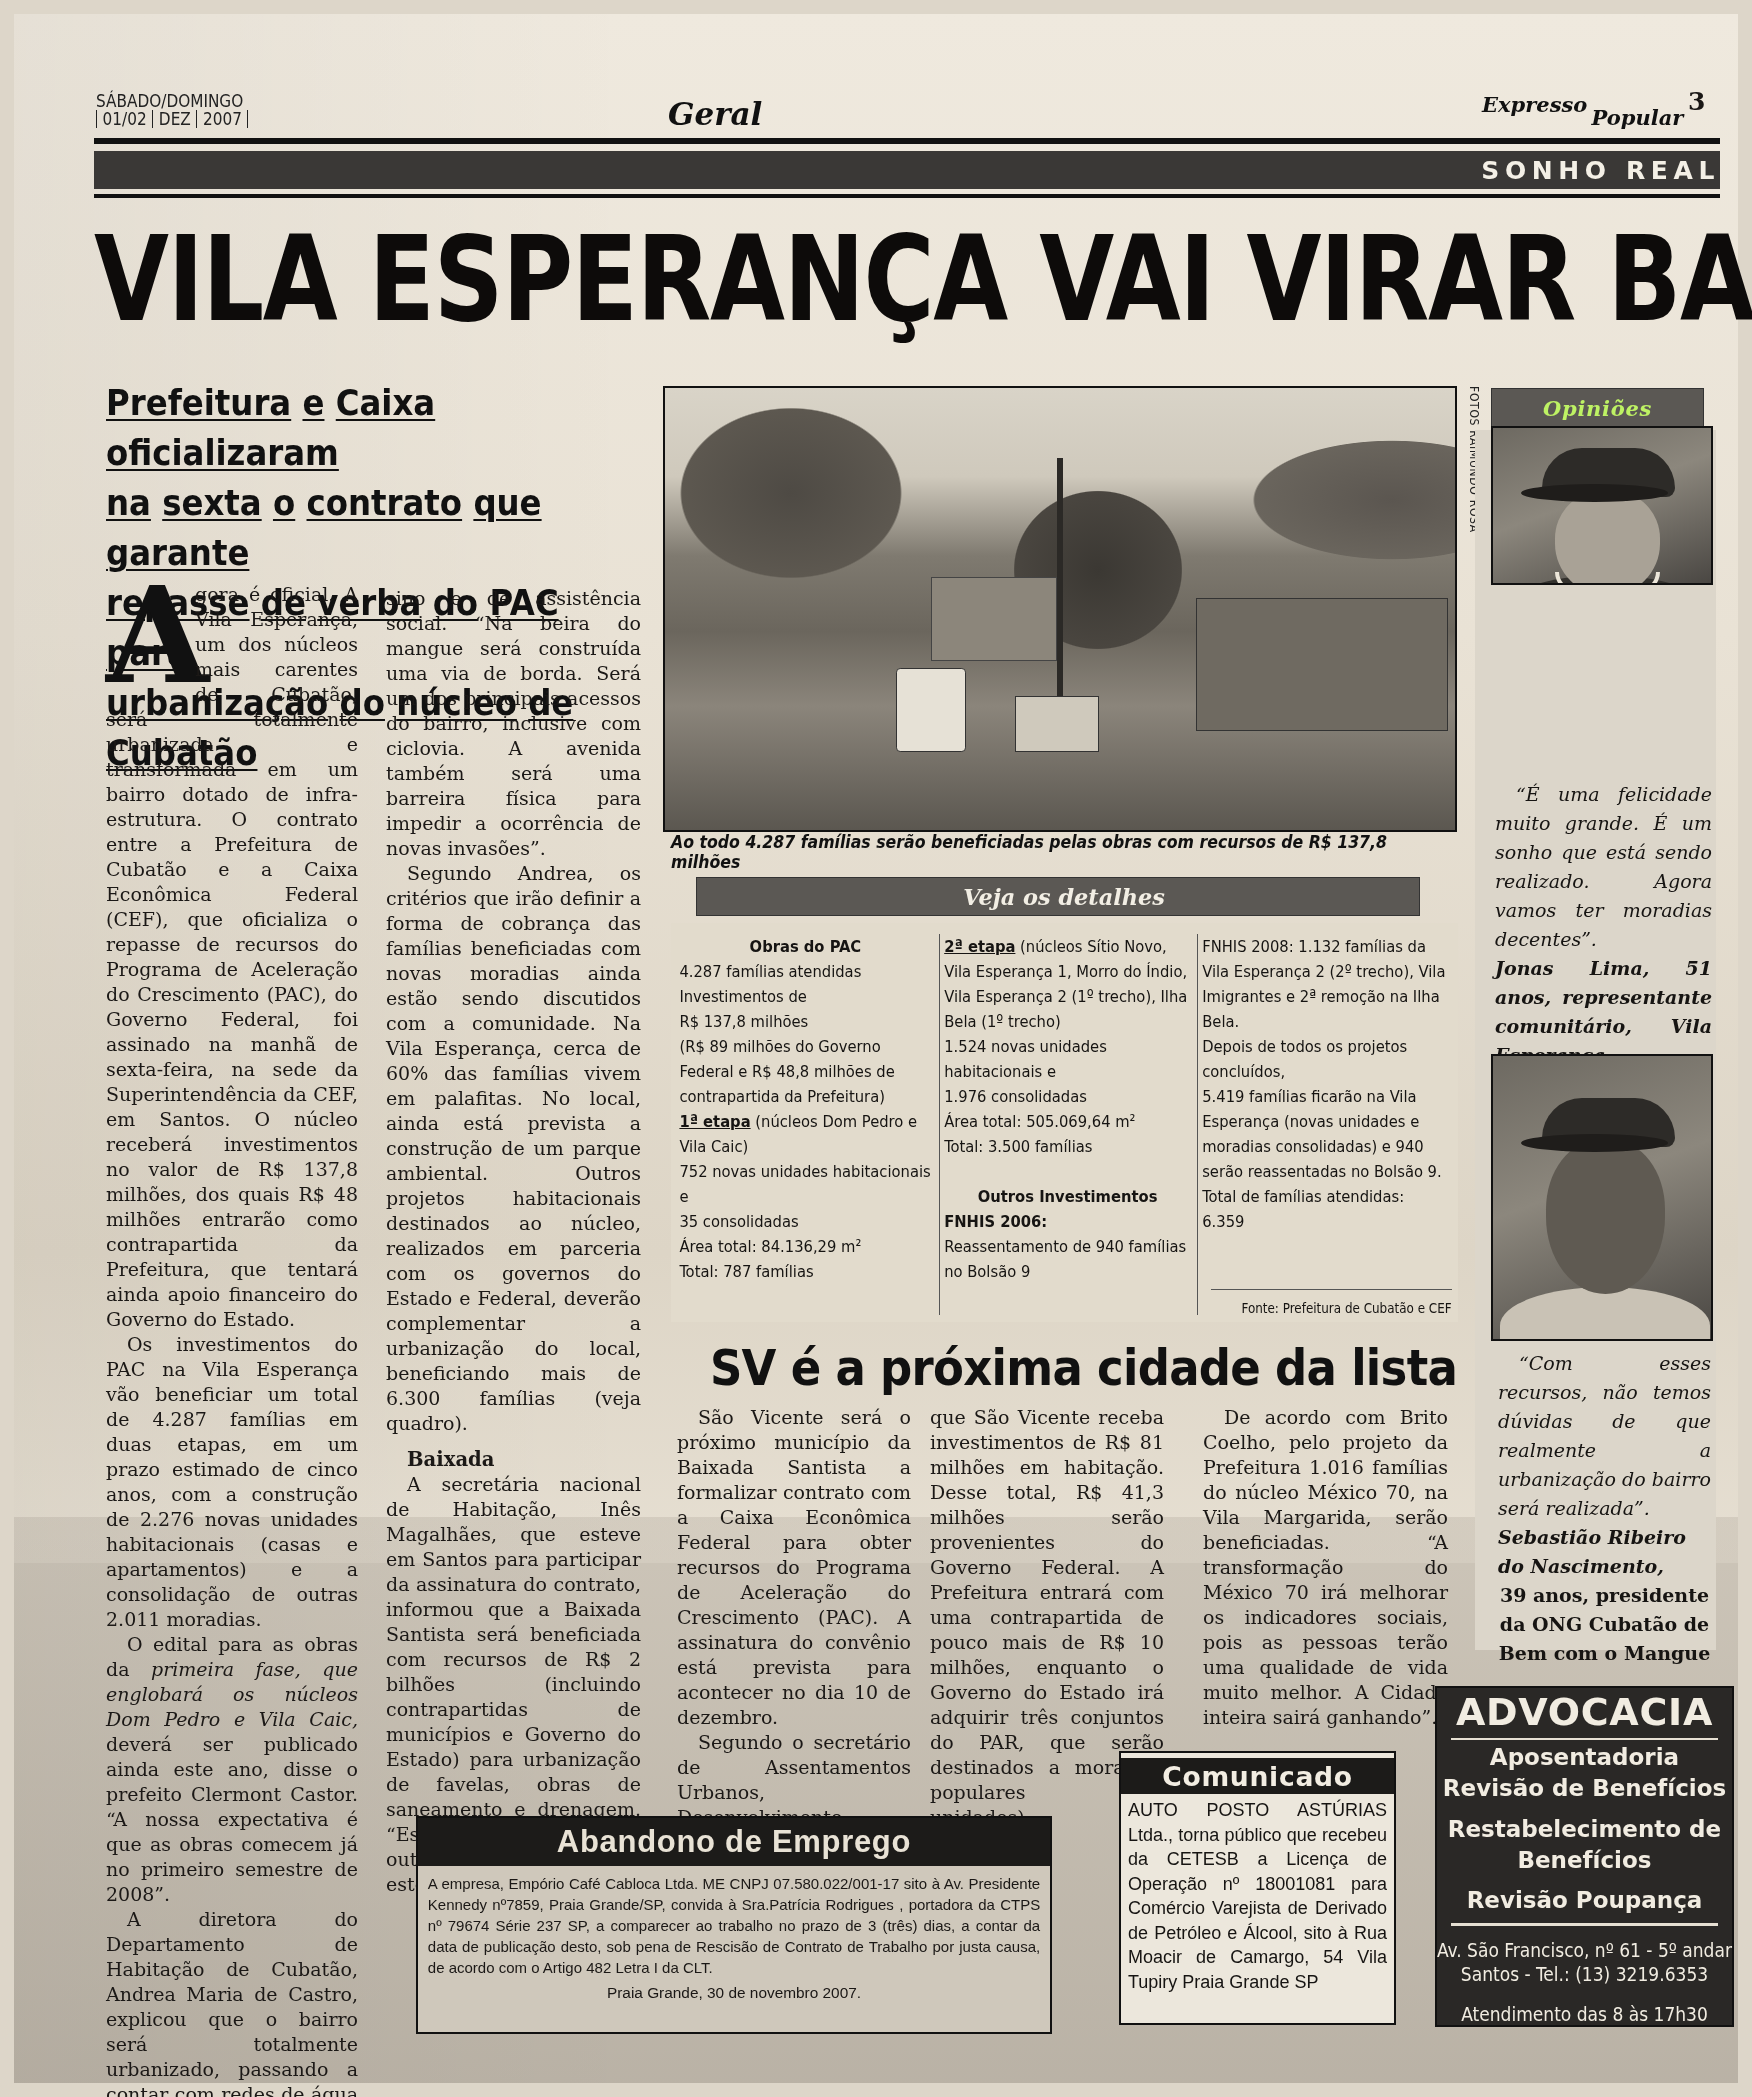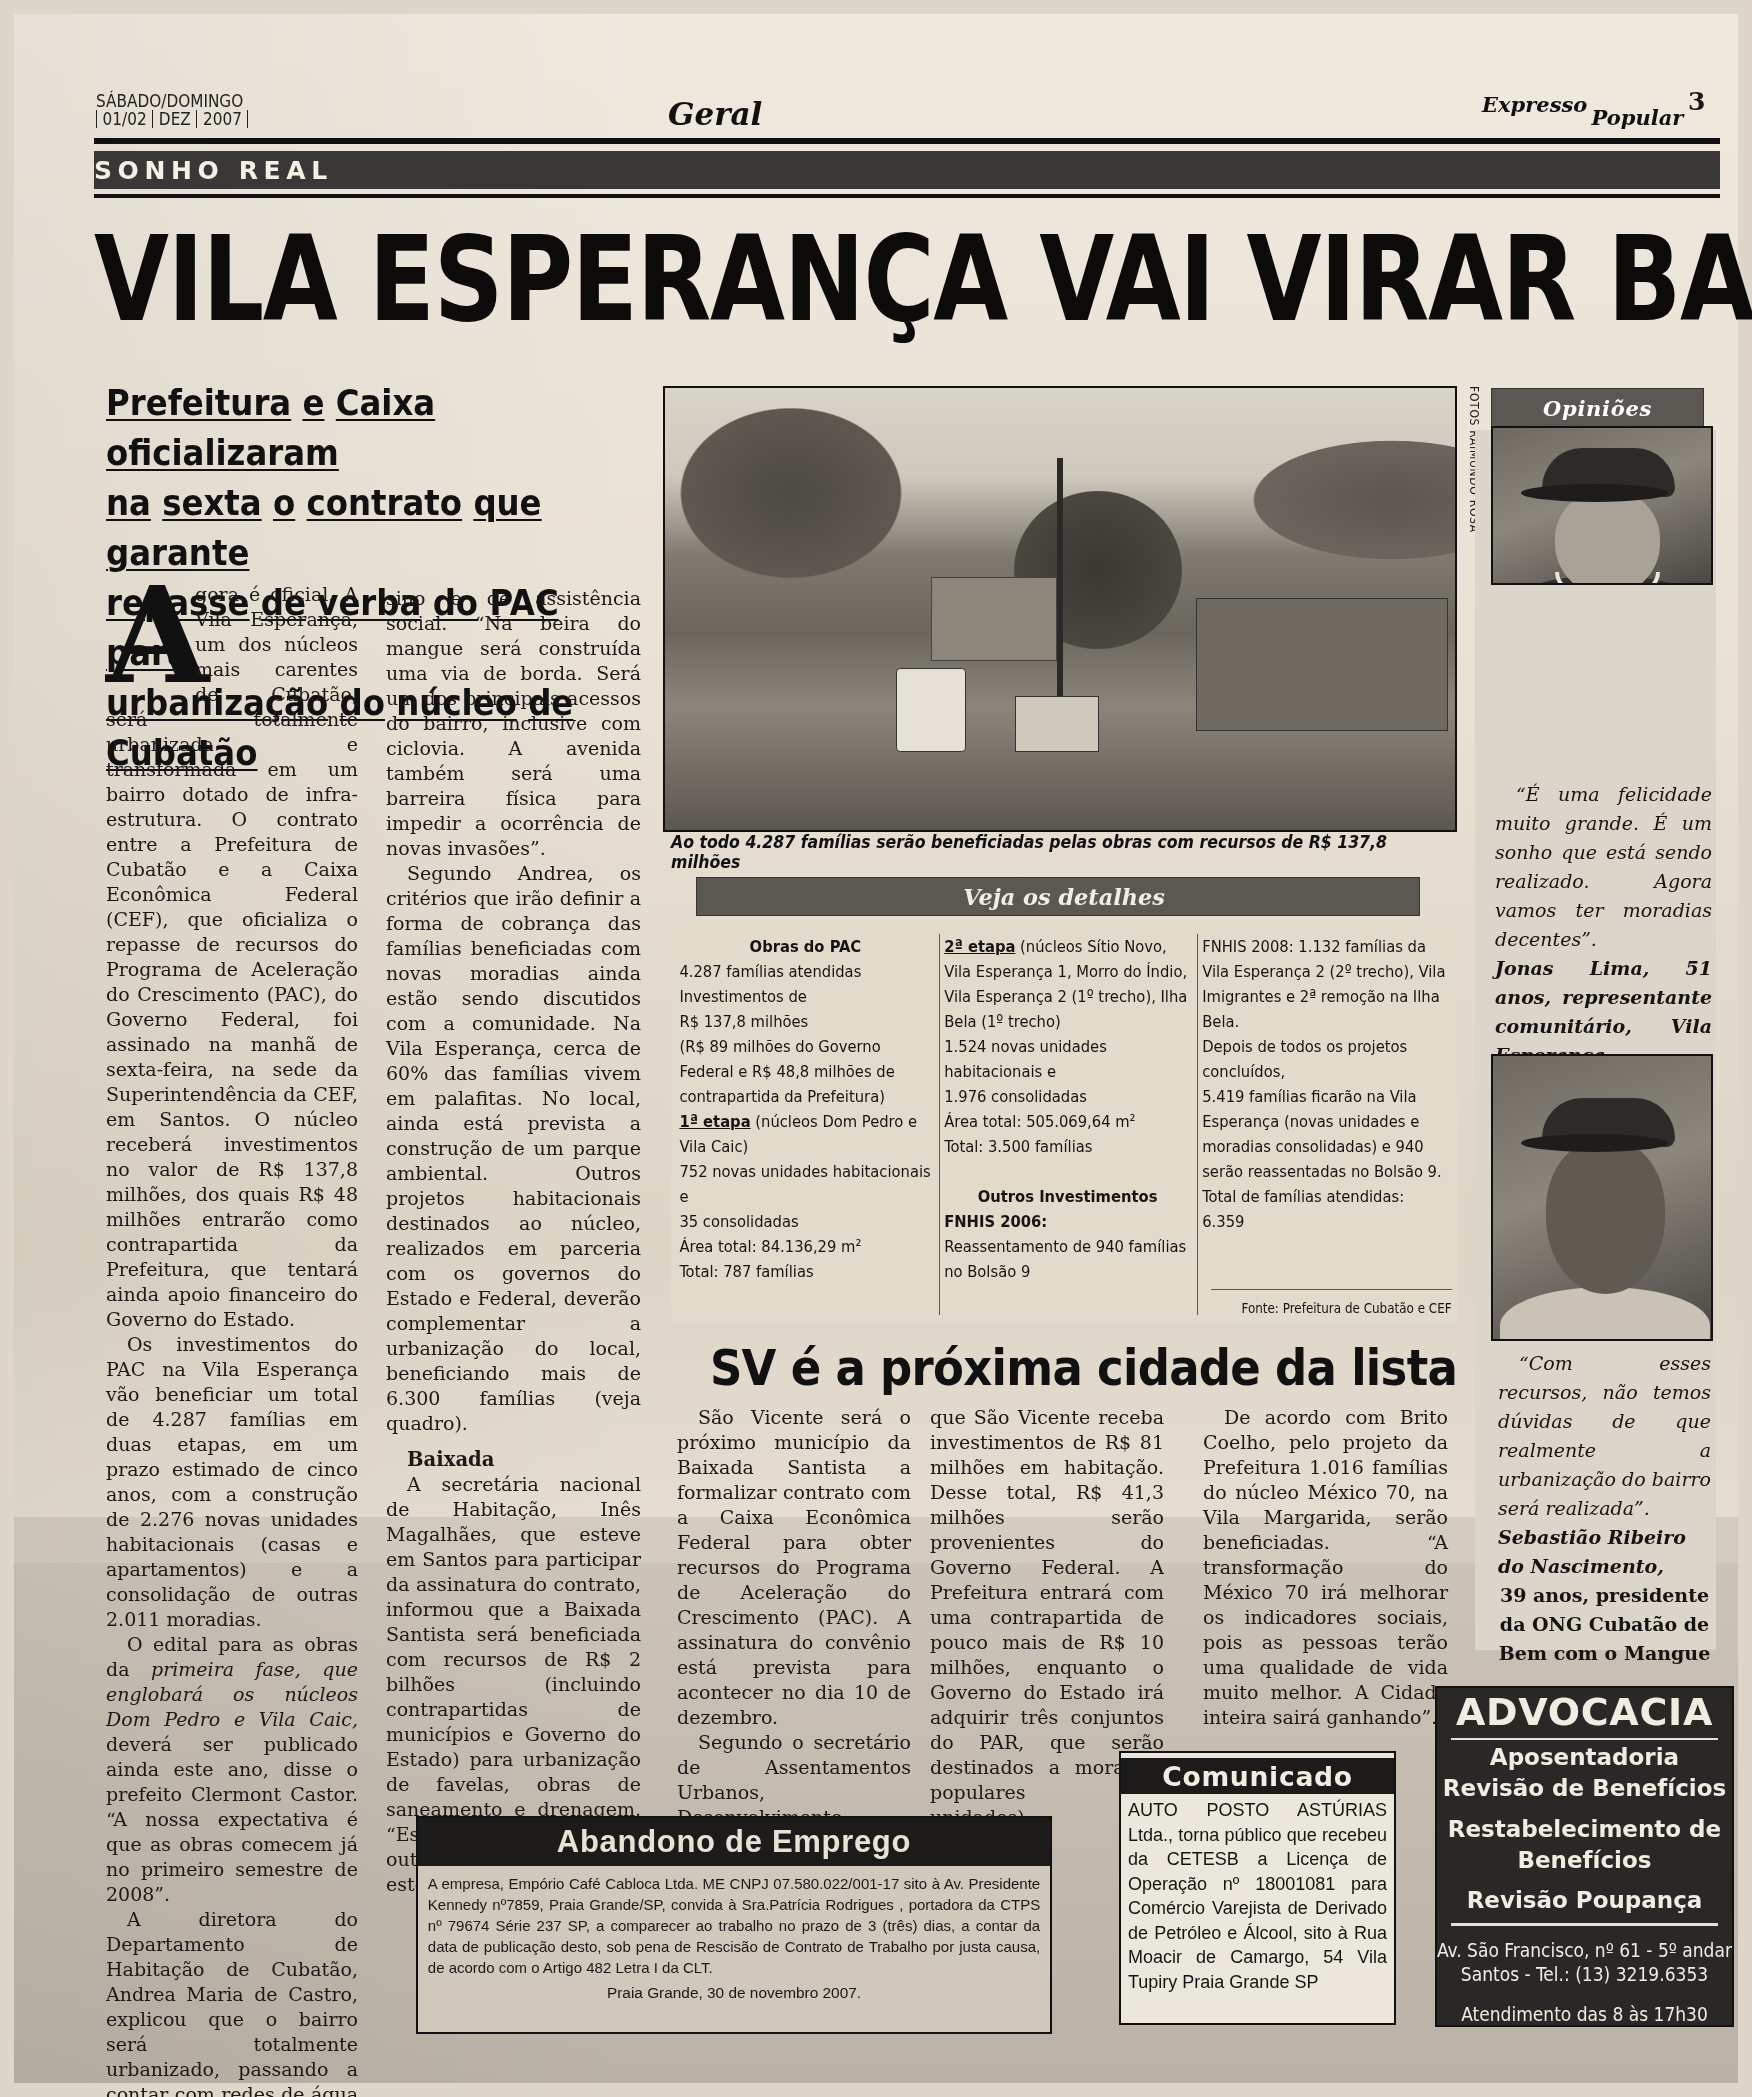--- a/index.html
+++ b/index.html
@@ -18,21 +18,21 @@
   .shade { position: absolute; pointer-events: none; }
   
   .datebox { position: absolute; left: 82px; top: 78px; font-family: "DejaVu Sans Condensed", "DejaVu Sans", sans-serif; font-size: 17px; line-height: 18px; color:#222; }
   .datebox .row2 span { display:inline-block; padding: 0 5.6px; border-left: 1.4px solid #222; }
   .datebox .row2 span:last-child { border-right: 1.4px solid #222; }
   .section-label { position: absolute; left: 654px; top: 82px; font-family: "DejaVu Serif", serif; font-weight: bold; font-style: italic; font-size: 31px; color:#111; }
   .brand { position: absolute; left: 1468px; top: 78px; font-family: "DejaVu Serif", serif; font-weight: bold; font-style: italic; font-size: 21px; color:#111; }
   .brand .b2 { position: relative; top: 12.6px; margin-left: 4.2px; }
   .pagenum { position: absolute; left: 1674px; top: 73px; font-family: "DejaVu Serif", serif; font-size: 25px; font-weight: bold; }
   .band-top { position: absolute; left: 80px; top: 124px; width: 1626px; height: 5.6px; background:#111; }
-  .band { position: absolute; left: 80px; top: 137px; width: 1626px; height: 38px; background:#3a3836; display:flex; align-items:center; justify-content:flex-start; }
+  .band { position: absolute; left: 80px; top: 137px; width: 1626px; height: 38px; background:#3a3836; display:flex; align-items:center; justify-content:flex-end; }
   .band span { color:#f4f0e6; font-family: "DejaVu Sans", sans-serif; font-weight: bold; font-size: 25px; letter-spacing: 5.6px; }
   .band-bot { position: absolute; left: 80px; top: 180px; width: 1626px; height: 4.2px; background:#111; }
   .headline { position: absolute; left: 80px; top: 203px; width: 1629px; text-align: center;
     font-family: "DejaVu Sans Condensed", "DejaVu Sans", sans-serif; font-weight: bold; font-size: 117px; line-height: 126px;
     letter-spacing: -1.4px; transform: scaleX(0.92); transform-origin: left top; white-space: nowrap; color:#0d0b0a; }
   .subhead { position: absolute; left: 92px; top: 364px; width: 531px; font-family: "DejaVu Sans Condensed","DejaVu Sans", sans-serif; font-weight: bold; font-size: 36px; line-height: 50px; color:#111; }
   .subhead span { text-decoration: underline; text-decoration-thickness: 2.1px; text-underline-offset: 4.2px; }
   
   .col { position: absolute; font-family: "DejaVu Serif", serif; font-size: 19px; line-height: 25px; text-align: justify; hyphens: auto; color:#1b1816; }
   .col p { margin: 0; }
@@ -76,21 +76,21 @@
   
   .sv-title { position: absolute; left: 692px; top: 1325px; width: 755px; text-align: center;
     font-family: "DejaVu Sans Condensed","DejaVu Sans", sans-serif; font-weight: bold; font-size: 50px; color:#111; letter-spacing: -0.7px; }
   .col3 { left: 663px; top: 1391px; width: 234px; font-size: 19px; line-height: 25px; }
   .col4 { left: 916px; top: 1391px; width: 234px; font-size: 19px; line-height: 25px; }
   .col5 { left: 1189px; top: 1391px; width: 245px; font-size: 19px; line-height: 25px; }
   .col3, .col4, .col5 { font-family: "DejaVu Serif", serif; }
   
   .op-rail { position: absolute; left: 1461px; top: 416px; width: 241px; height: 1220px; background: #dcd6ca; }
   .op-bar { position: absolute; left: 1477px; top: 374px; width: 213px; height: 41px; background:#5b5854; display:flex; align-items:center; justify-content:center; border:1.4px solid #333; }
-  .op-bar span { font-family: "DejaVu Serif", serif; font-style: italic; font-weight: bold; font-size: 21px; color:#ffffff; letter-spacing: 0.7px; }
+  .op-bar span { font-family: "DejaVu Serif", serif; font-style: italic; font-weight: bold; font-size: 21px; color:#bef264; letter-spacing: 0.7px; }
   .portrait { position: absolute; width: 222px; height: 159px; border: 2.1px solid #111; overflow:hidden; }
   .portrait1 { left: 1477px; top: 412px; }
   .portrait2 { left: 1477px; top: 1040px; height: 287px; width: 222px; }
   .portrait .bg { position:absolute; inset:0; background: linear-gradient(160deg, #6d6961 0%, #8c877d 45%, #4a4743 100%); }
   .portrait .cap { position:absolute; width: 133px; height: 49px; left: 49px; top: 19.6px; background:#2d2b28; border-radius: 63px 63px 14px 14px; }
   .portrait .brim { position:absolute; width: 147px; height: 18px; left: 28px; top: 56px; background:#1f1d1b; border-radius: 50%; }
   .portrait .face { position:absolute; width: 105px; height: 105px; left: 62px; top: 63px; background:#a9a296; border-radius: 45% 45% 50% 50%; }
   .portrait .shirt { position:absolute; width: 210px; height: 77px; left: 7px; top: 147px; background:#33312d; border-radius: 50% 50% 0 0; }
   .portrait .collar { position:absolute; width: 105px; height: 21px; left: 62px; top: 144px; border: 4.2px solid #ece6d9; border-top:none; border-radius: 0 0 56px 56px; }
   .portrait2 .cap { top: 42px; }

